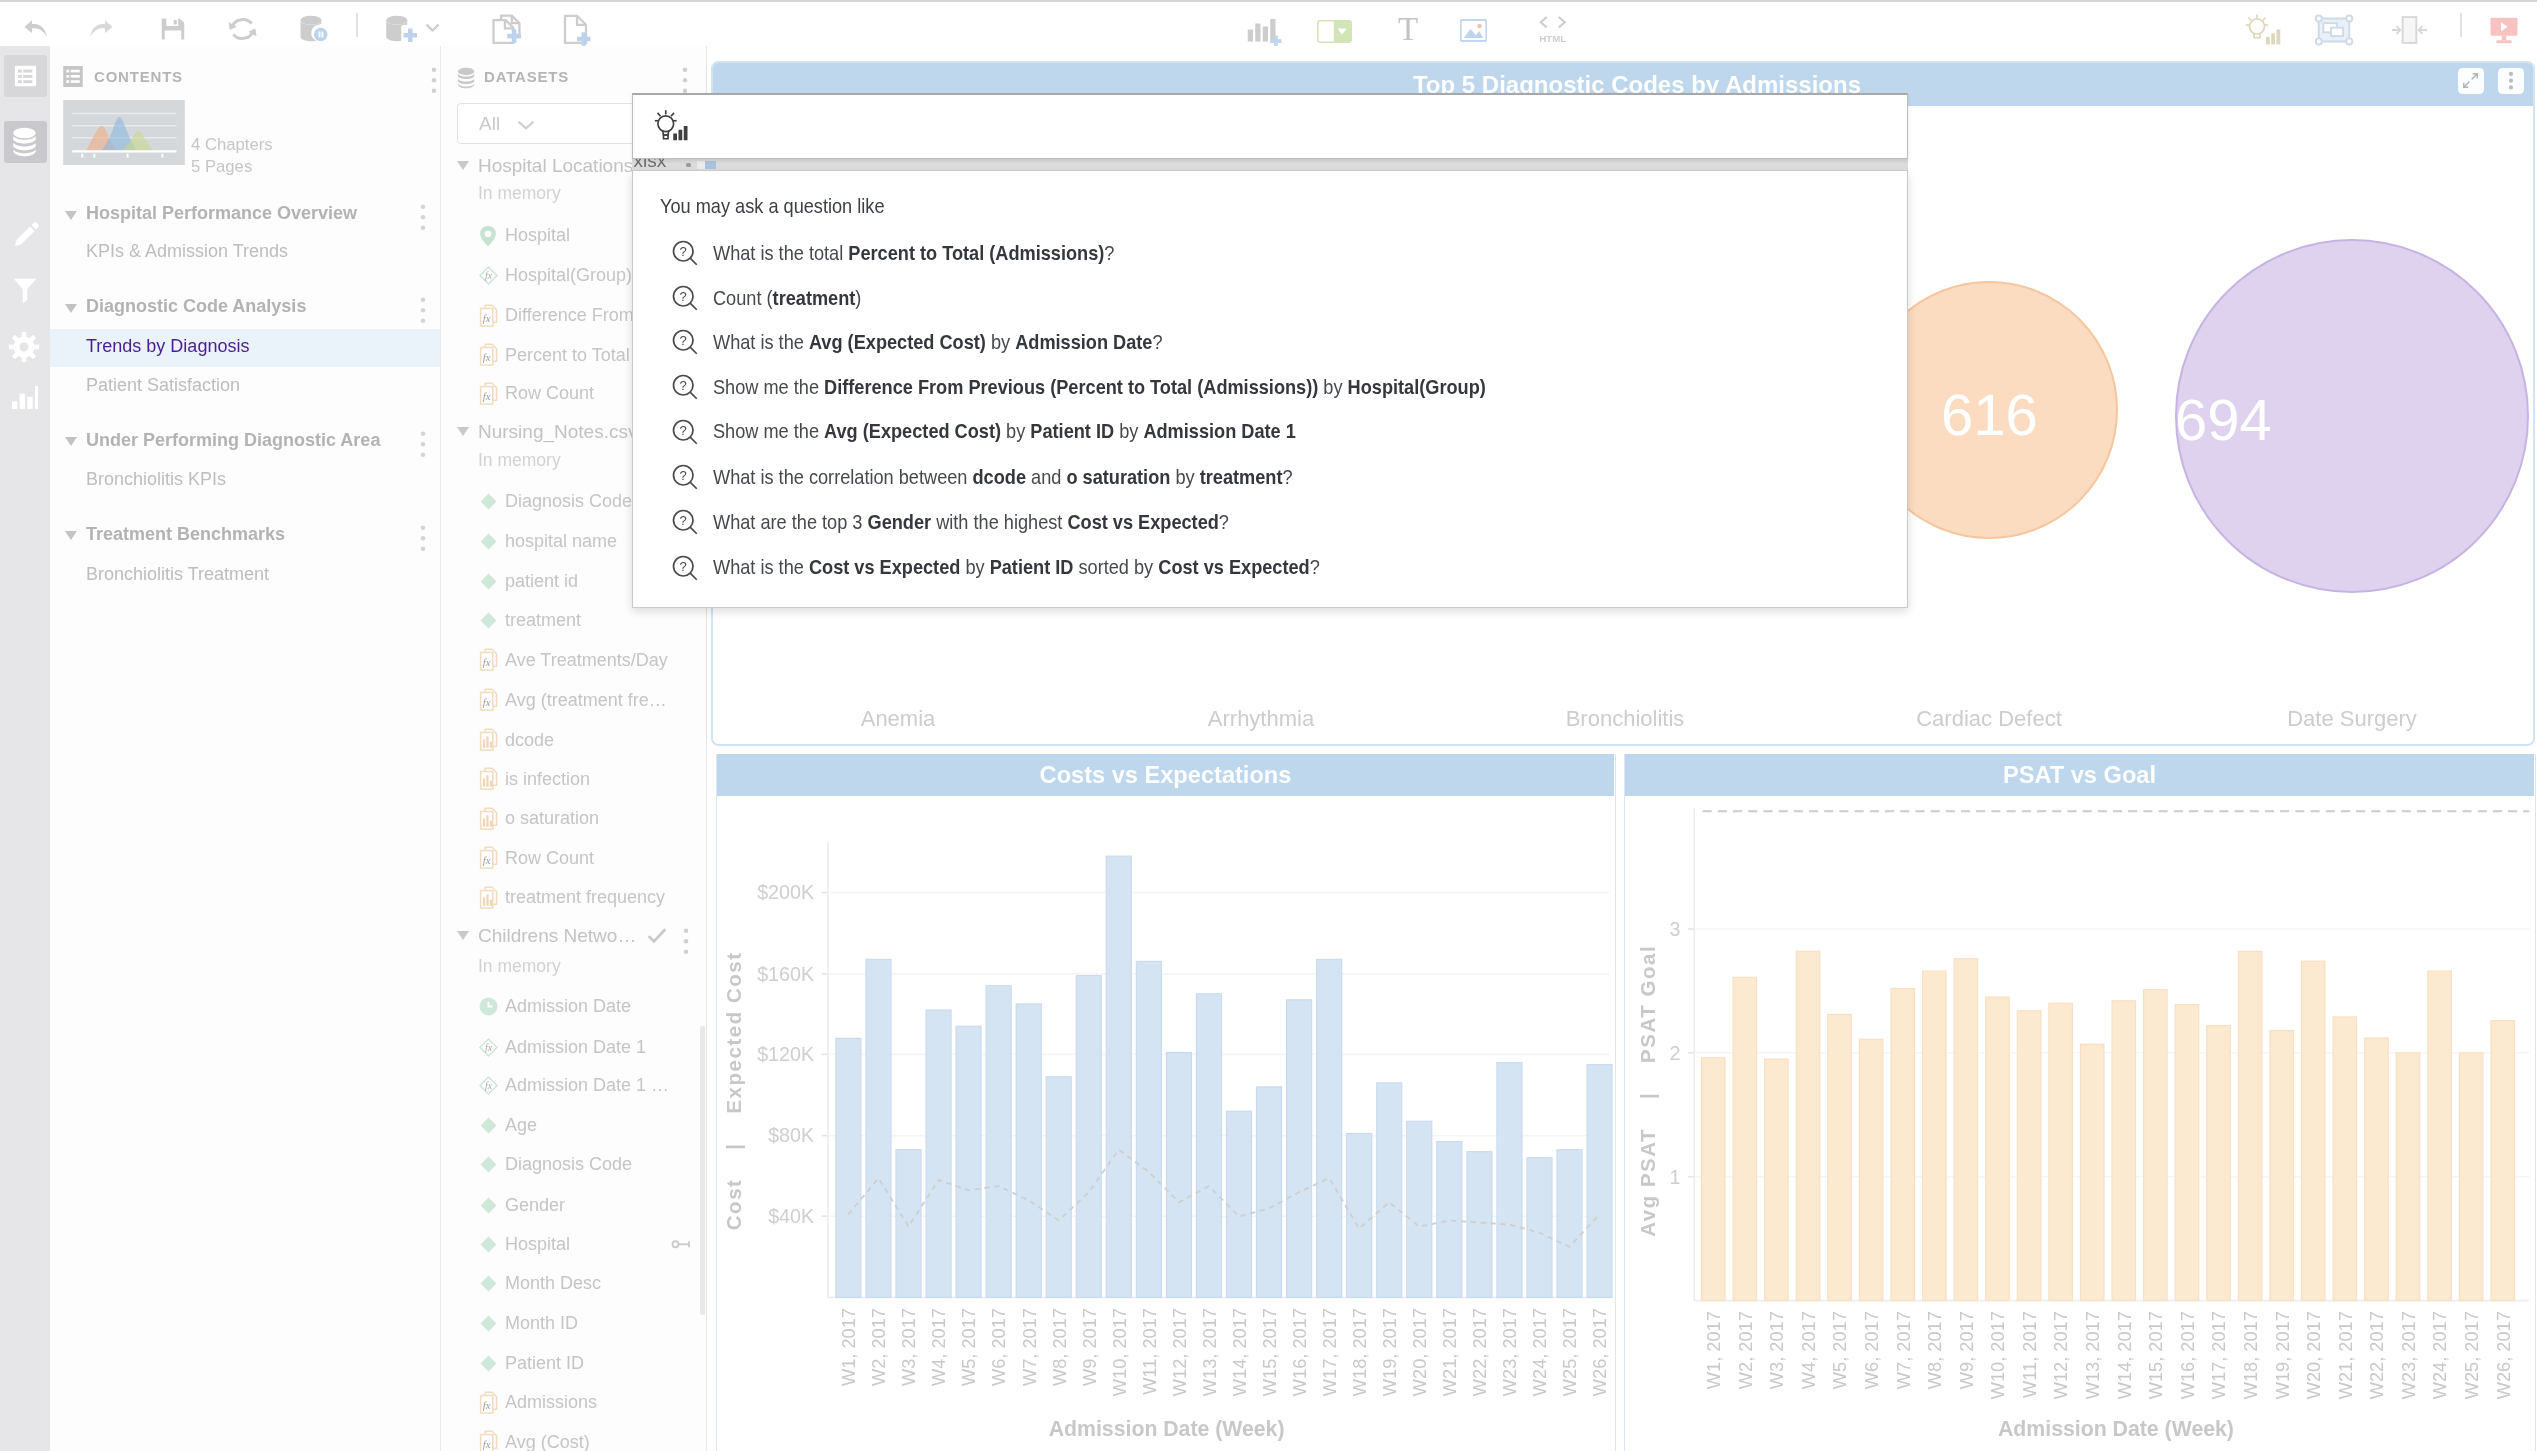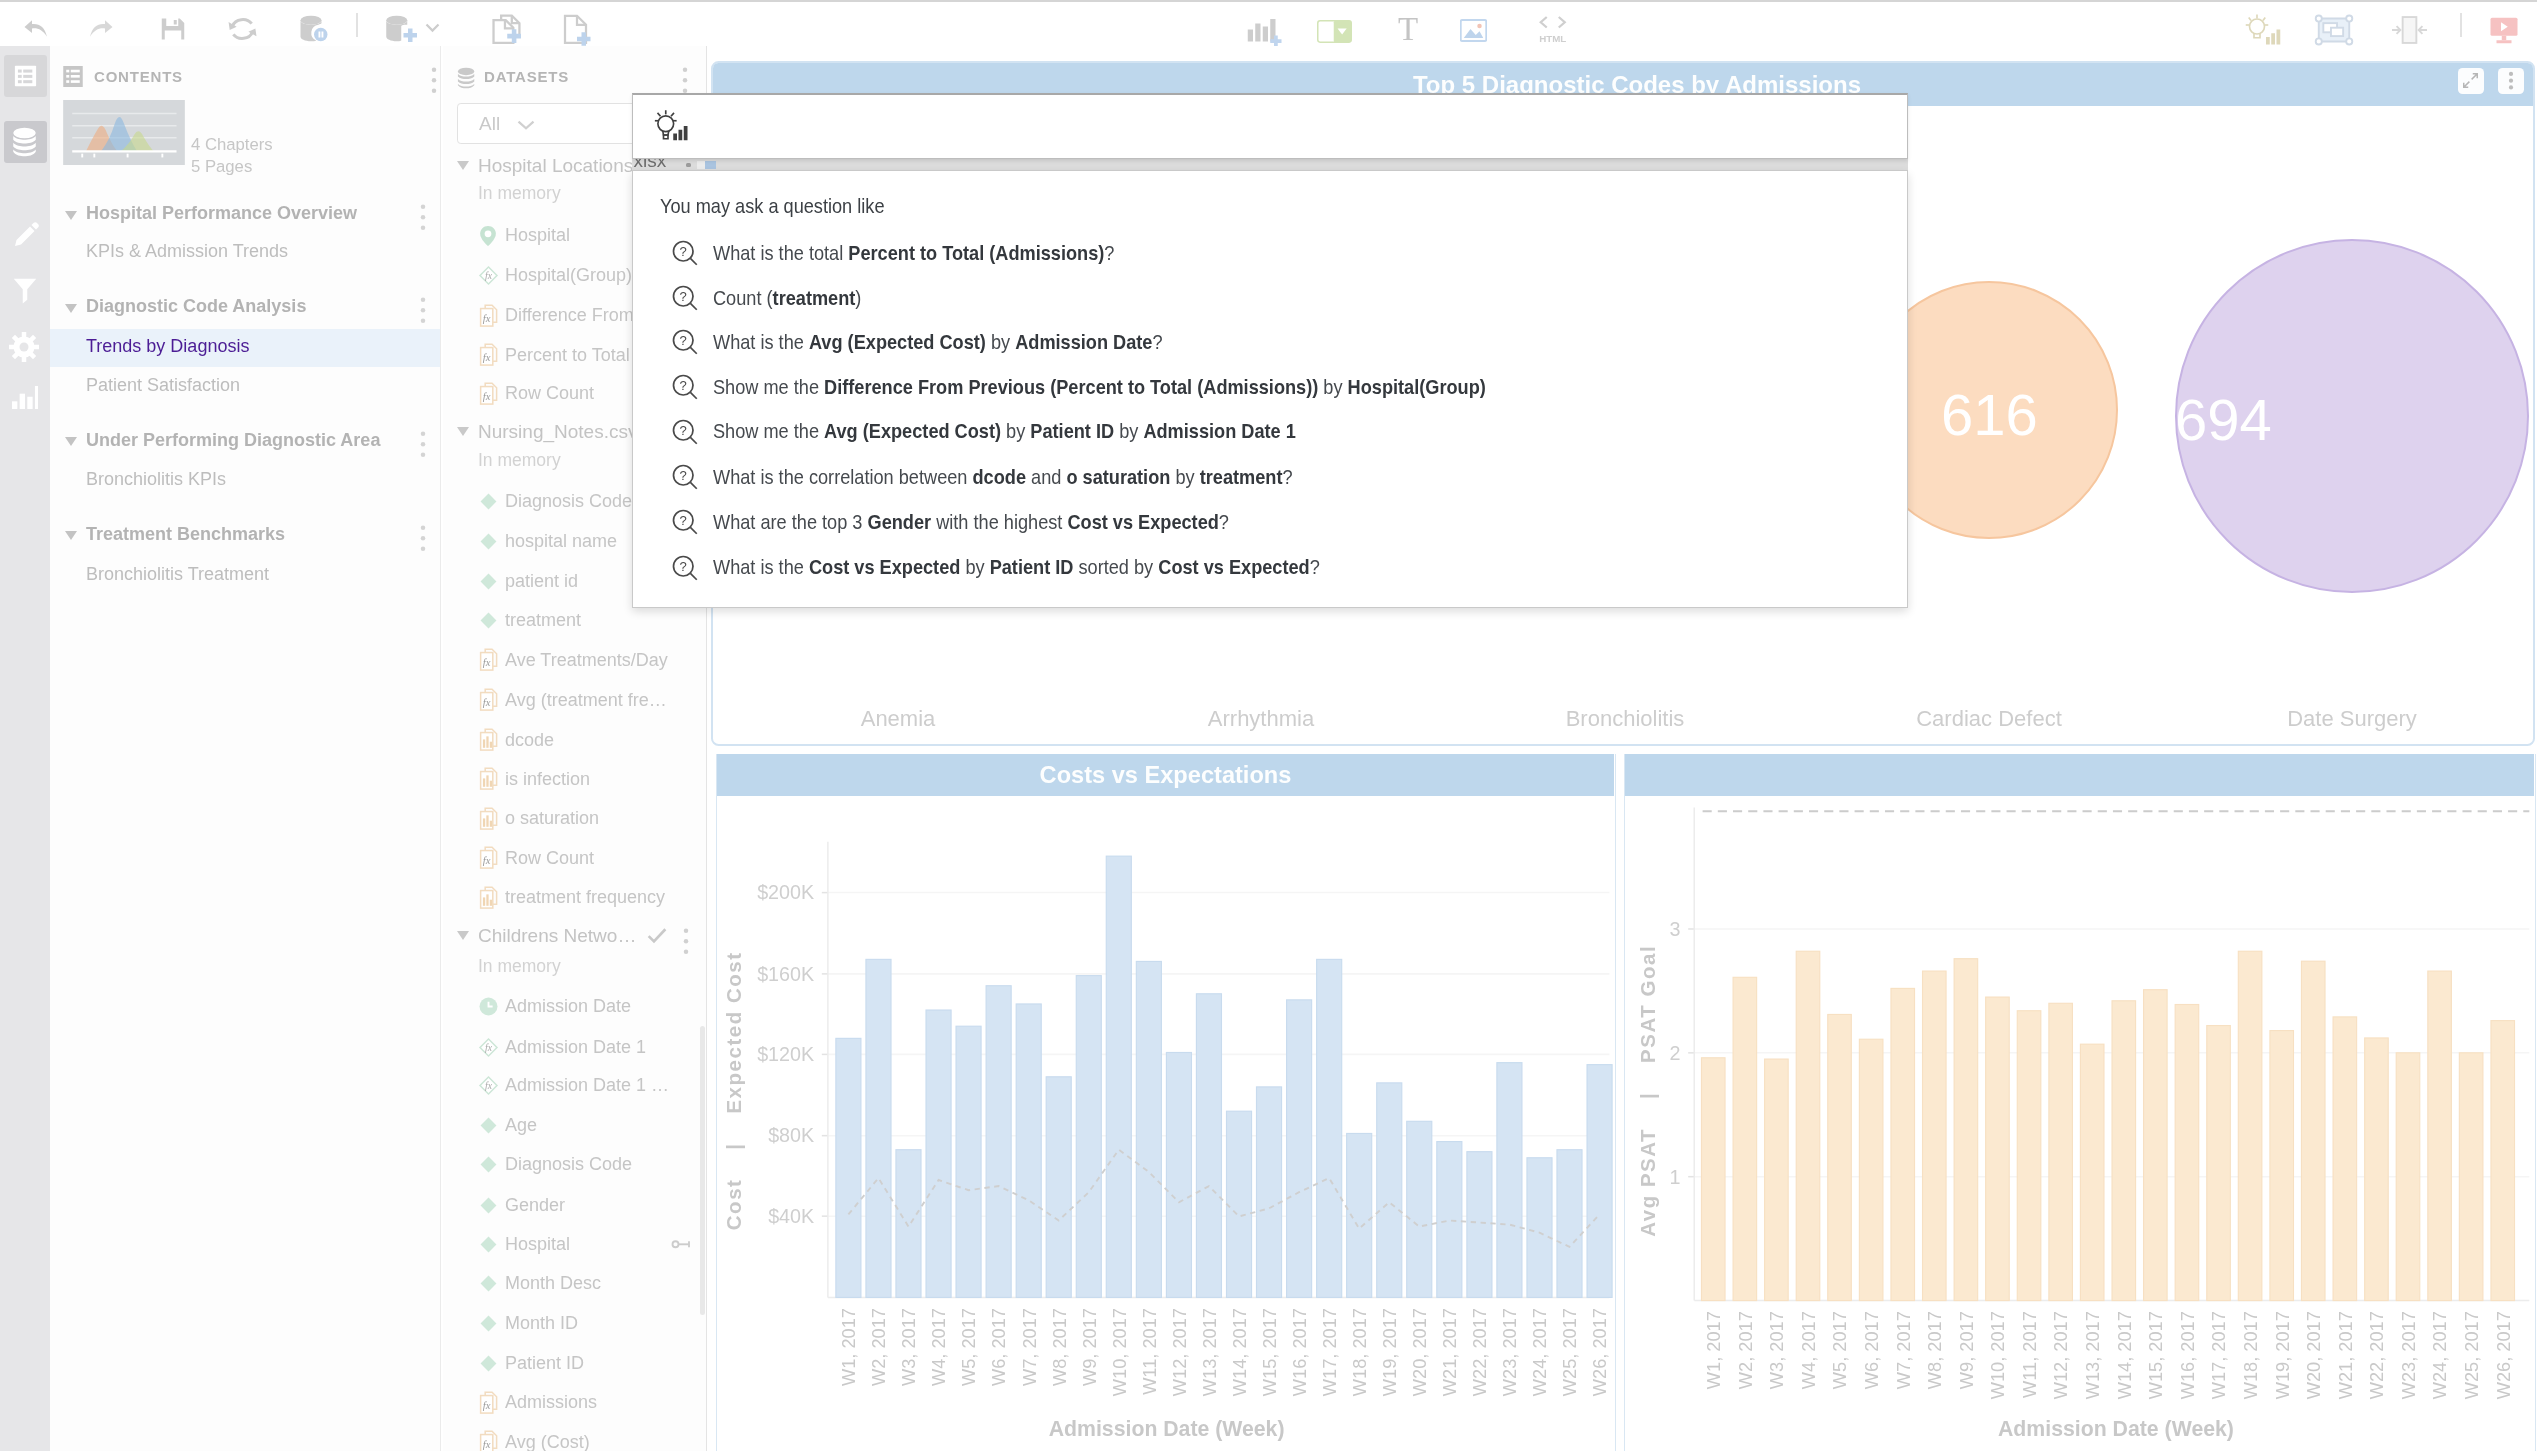--- a/index.html
+++ b/index.html
@@ -576,20 +576,21 @@
         <text transform="translate(1131.44,674) rotate(-90)" text-anchor="end" font-size="24" fill="#c9c9c9" font-family="Liberation Sans">W25, 2017</text>
         <rect x="1145.5" y="353.5" width="33" height="306.5" fill="#d5e4f3" stroke="#c8dbee" stroke-width="1.5"></rect>
         <text transform="translate(1171.0,674) rotate(-90)" text-anchor="end" font-size="24" fill="#c9c9c9" font-family="Liberation Sans">W26, 2017</text>
         <polyline points="173.0,550.7 212.6,502.8 252.1,566.7 291.7,505.4 331.2,518.8 370.8,513.4 410.4,532.1 449.9,558.7 489.5,521.4 529.0,465.5 568.6,494.8 608.2,534.7 647.7,513.4 687.3,553.4 726.8,542.7 766.4,521.4 806.0,502.8 845.5,569.4 885.1,534.7 924.6,566.7 964.2,558.7 1003.8,561.4 1043.3,564.1 1082.9,574.7 1122.4,593.4 1162.0,550.7" fill="none" stroke="#cfcfcf" stroke-width="2.5" stroke-dasharray="7 6"></polyline>
         <text transform="translate(32,388) rotate(-90)" text-anchor="middle" font-size="27" font-weight="bold" fill="#c8c8c8" letter-spacing="2" font-family="Liberation Sans">Cost&nbsp;&nbsp;&nbsp;&nbsp;|&nbsp;&nbsp;&nbsp;&nbsp;Expected Cost</text>
         <text x="592" y="842" text-anchor="middle" font-size="28" font-weight="bold" fill="#c8c8c8" font-family="Liberation Sans">Admission Date (Week)</text>
       </svg>
     </div>
     <div class="abs" style="left:1624px;top:754px;width:912px;height:697px;background:#fff;border-left:1.5px solid #d9e7f3;border-right:1.5px solid #d9e7f3;">
       <div class="abs" style="left:0;top:0;width:909px;height:42px;background:#bed7ec;"></div>
+      <div class="abs b" style="left:0;top:7.6px;width:909px;text-align:center;font-size:23.6px;color:#fdfefe;">PSAT vs Goal</div>
       <svg class="abs" style="left:0;top:42px" width="909" height="655" viewBox="0 0 1196 862">
         <line x1="91" y1="175" x2="1190" y2="175" stroke="#f5f5f5" stroke-width="2"></line>
         <line x1="83" y1="175" x2="91" y2="175" stroke="#e3e3e3" stroke-width="2"></line>
         <text x="73" y="184" text-anchor="end" font-size="26" fill="#cfcfcf" font-family="Liberation Sans">3</text>
         <line x1="91" y1="338" x2="1190" y2="338" stroke="#f5f5f5" stroke-width="2"></line>
         <line x1="83" y1="338" x2="91" y2="338" stroke="#e3e3e3" stroke-width="2"></line>
         <text x="73" y="347" text-anchor="end" font-size="26" fill="#cfcfcf" font-family="Liberation Sans">2</text>
         <line x1="91" y1="501" x2="1190" y2="501" stroke="#f5f5f5" stroke-width="2"></line>
         <line x1="83" y1="501" x2="91" y2="501" stroke="#e3e3e3" stroke-width="2"></line>
         <text x="73" y="510" text-anchor="end" font-size="26" fill="#cfcfcf" font-family="Liberation Sans">1</text>

